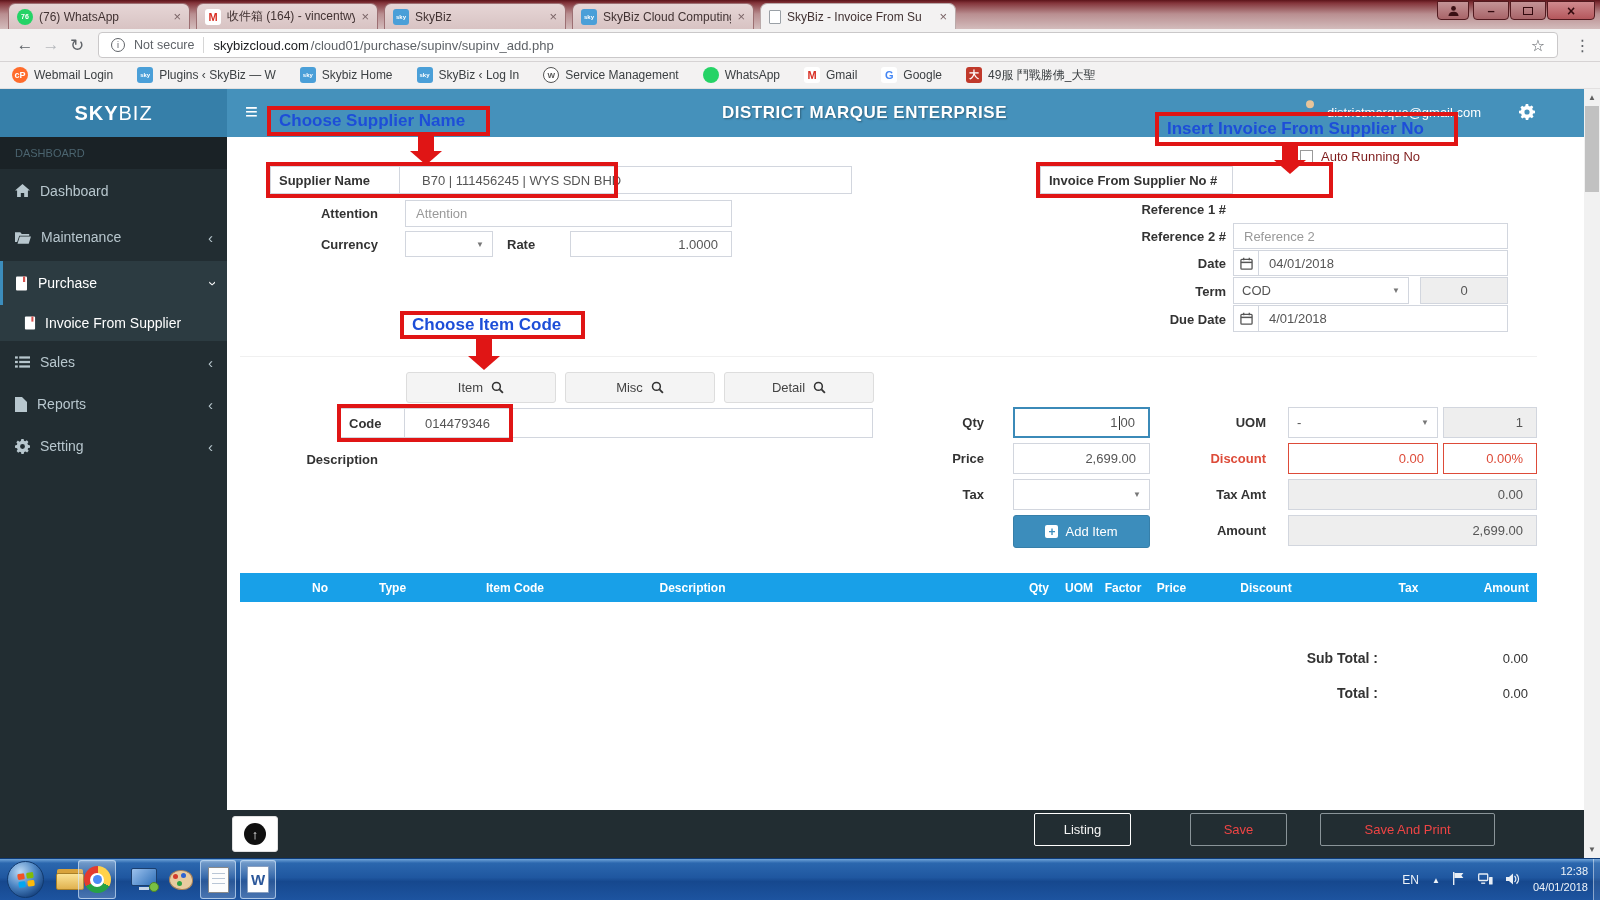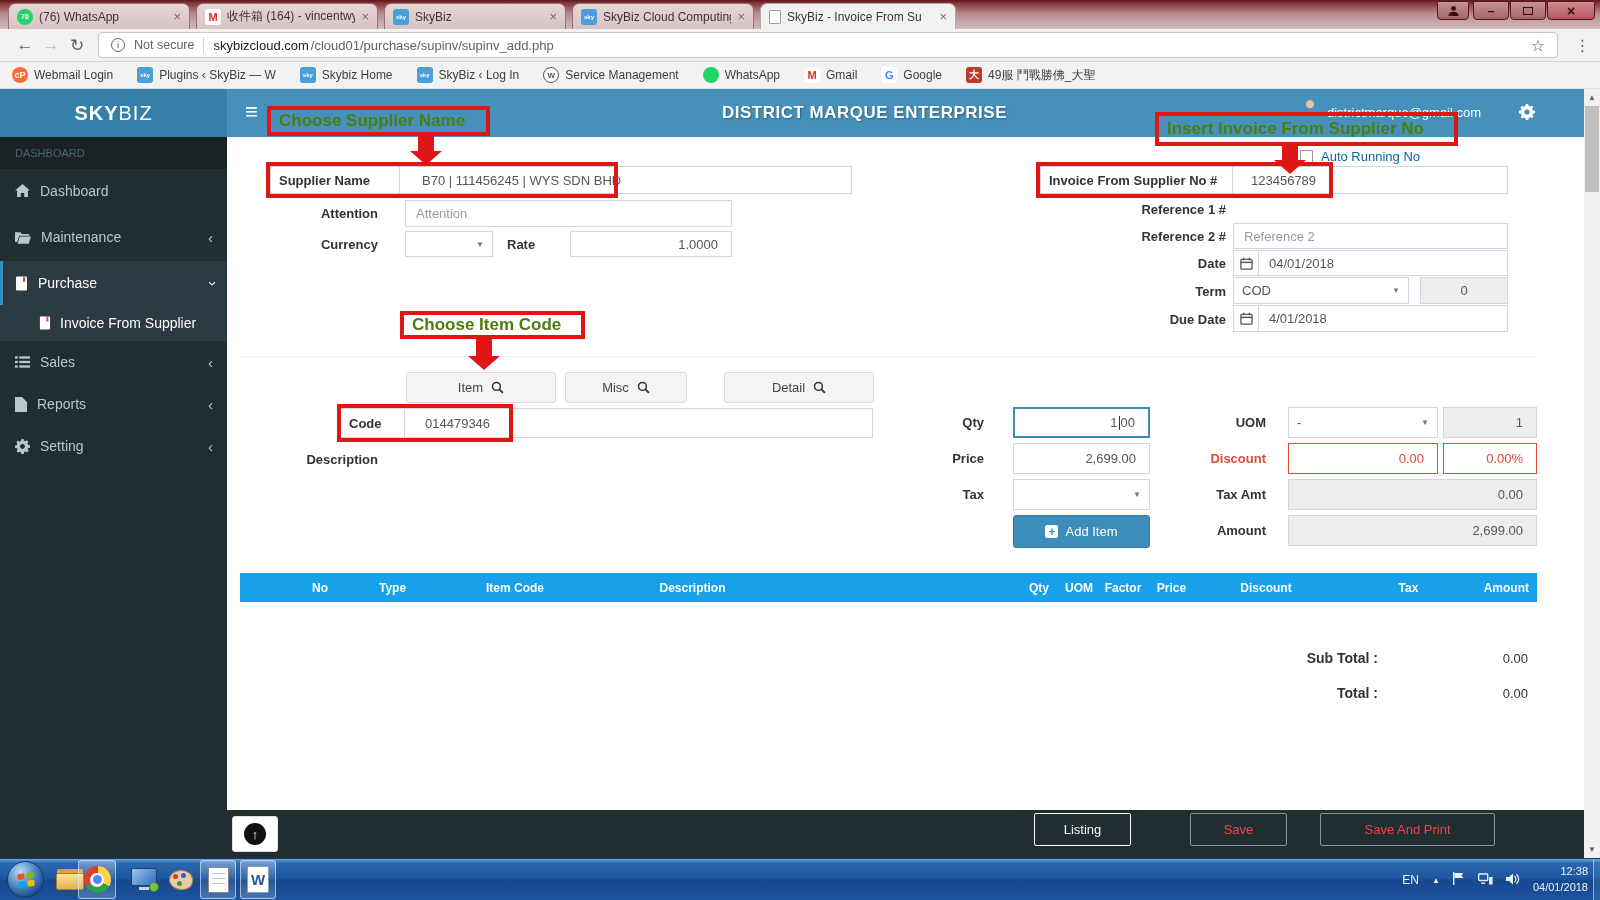--- a/index.html
+++ b/index.html
@@ -50,21 +50,21 @@
 .hemail{position:absolute;left:1100px;top:16px;font-size:13px;color:#fff}
 .side{position:absolute;left:0;top:89px;width:227px;height:769px;background:#222d32}
 .slogo{height:48px;background:#367fa9;color:#fff;display:flex;align-items:center;justify-content:center;
   font-size:20px;letter-spacing:1px}
 .sechead{height:32px;display:flex;align-items:center;padding-left:15px;font-size:11px;color:#4b646f;background:#1a2226}
 .sechead.tall{height:36px}
 .sitem{display:flex;align-items:center;padding:0 14px 0 15px;color:#b8c7ce;font-size:14px;gap:10px}
 .sitem .chev{margin-left:auto;font-size:15px}
 .rot{display:inline-block;transform:rotate(-90deg)}
 .sitem.active{background:#2c3b41;color:#fff;border-left:3px solid #3c8dbc;padding-left:12px}
-.ssub{background:#2c3b41;color:#fff;padding-left:39px;font-size:14px;display:flex;align-items:center;gap:9px}
+.ssub{background:#2c3b41;color:#fff;padding-left:24px;font-size:14px;display:flex;align-items:center;gap:9px}
 .sicon{flex:none;display:flex;align-items:center}
 
 
 .content{position:absolute;left:227px;top:137px;width:1357px;height:673px;background:#fff}
 .flbl{position:absolute;font-size:13px;font-weight:bold;color:#333}
 .flbl.rt{text-align:right}
 .flbl.red{color:#dd4b39}
 .lbox{position:absolute;background:#fff;border:1px solid #d2d6de;display:flex;align-items:center;
   padding:0 8px;font-size:13px;font-weight:bold;color:#333}
 .inp{position:absolute;background:#fff;border:1px solid #d2d6de;display:flex;align-items:center;
@@ -103,21 +103,21 @@
 .pfoot{position:absolute;left:0;top:810px;width:1584px;height:48px;background:#222d32}
 .upbtn{position:absolute;left:232px;top:816px;width:46px;height:36px;background:#fff;
   border:1px solid #e0e0e0;border-radius:3px;display:flex;align-items:center;justify-content:center}
 .upc{width:22px;height:22px;border-radius:50%;background:#101010;color:#fff;font-size:13px;
   font-weight:bold;display:flex;align-items:center;justify-content:center}
 .fbtn{position:absolute;background:transparent;border:1px solid #fff;color:#f4f4f4;font-size:13px;
   display:flex;align-items:center;justify-content:center;border-radius:2px}
 .fbtn.dim{border-color:#8a9499;color:#ef4444}
 
 
-.ann{position:absolute;border:4px solid #e01515;color:#4d7c0f;font-weight:bold;font-size:17px;
+.ann{position:absolute;border:4px solid #e01515;color:#1d4ed8;font-weight:bold;font-size:17px;
   display:flex;align-items:center;padding:0 8px;white-space:nowrap;z-index:9}
 .abar{position:absolute;background:#e01515;z-index:9}
 .ahead{position:absolute;width:0;height:0;border-left:16px solid transparent;
   border-right:16px solid transparent;border-top:14px solid #e01515;z-index:9}
 
 
 .sbar{position:absolute;left:1584px;top:89px;width:16px;height:769px;background:#f1f1f1}
 .sarrow{position:absolute;left:0;width:16px;height:17px;color:#606060;font-size:8px;
   display:flex;align-items:center;justify-content:center;background:#f1f1f1}
 .sthumb{position:absolute;left:1px;top:17px;width:14px;height:86px;background:#c1c1c1}
@@ -331,38 +331,37 @@
           </svg>
         </span>
       <span>Setting</span>
       <span class="chev">‹</span>
     </div>
   </div>
 
   <div class="content"></div>
 
   <span class="cbox" style="left:1300px;top:150px"></span>
-  <span class="abs" style="left:1321px;top:149px;font-size:13px;color:#0369a1">Auto Running No</span>
+  <span class="abs" style="left:1321px;top:149px;font-size:13px;color:#7f1d1d">Auto Running No</span>
 
   <div class="lbox" style="left:270px;top:166px;width:130px;height:28px">Supplier Name</div>
   <div class="inp" style="left:399px;top:166px;width:453px;height:28px;padding-left:22px">B70 | 111456245 | WYS SDN BHD</div>
 
   <div class="flbl rt" style="left:240px;top:206px;width:138px">Attention</div>
   <div class="inp ph" style="left:405px;top:200px;width:327px;height:27px">Attention</div>
 
   <div class="flbl rt" style="left:240px;top:237px;width:138px">Currency</div>
   <div class="sel" style="left:405px;top:231px;width:88px;height:26px">
       <span></span>
       <span class="dd">▼</span>
     </div>
   <div class="flbl" style="left:507px;top:237px">Rate</div>
   <div class="inp rt" style="left:570px;top:231px;width:162px;height:26px">1.0000</div>
 
   <div class="lbox" style="left:1040px;top:166px;width:193px;height:28px">Invoice From Supplier No #</div>
-  <div class="inp" style="left:1232px;top:166px;width:276px;height:28px;padding-left:18px">123456789</div>
 
   <div class="flbl rt" style="left:1040px;top:202px;width:186px">Reference 1 #</div>
 
   <div class="flbl rt" style="left:1040px;top:229px;width:186px">Reference 2 #</div>
   <div class="inp ph" style="left:1233px;top:223px;width:275px;height:26px">Reference 2</div>
 
   <div class="flbl rt" style="left:1040px;top:256px;width:186px">Date</div>
   <div class="iconbox" style="left:1233px;top:250px;width:26px;height:26px">
       <svg width="13" height="13" viewBox="0 0 14 14">
         <rect x="1" y="2.5" width="12" height="10.5" rx="1" fill="none" stroke="#555" stroke-width="1.4"></rect>
@@ -393,21 +392,21 @@
 
   <div class="divline"></div>
 
   <div class="btn3" style="left:406px;top:372px;width:150px;height:31px">
       <span>Item</span>
       <svg width="13" height="13" viewBox="0 0 12 12">
         <circle cx="5" cy="5" r="3.6" fill="none" stroke="#333" stroke-width="1.4"></circle>
         <line x1="7.8" y1="7.8" x2="11" y2="11" stroke="#333" stroke-width="1.7"></line>
       </svg>
     </div>
-  <div class="btn3" style="left:565px;top:372px;width:122px;height:31px">
+  <div class="btn3" style="left:565px;top:372px;width:150px;height:31px">
       <span>Misc</span>
       <svg width="13" height="13" viewBox="0 0 12 12">
         <circle cx="5" cy="5" r="3.6" fill="none" stroke="#333" stroke-width="1.4"></circle>
         <line x1="7.8" y1="7.8" x2="11" y2="11" stroke="#333" stroke-width="1.7"></line>
       </svg>
     </div>
   <div class="btn3" style="left:724px;top:372px;width:150px;height:31px">
       <span>Detail</span>
       <svg width="13" height="13" viewBox="0 0 12 12">
         <circle cx="5" cy="5" r="3.6" fill="none" stroke="#333" stroke-width="1.4"></circle>

